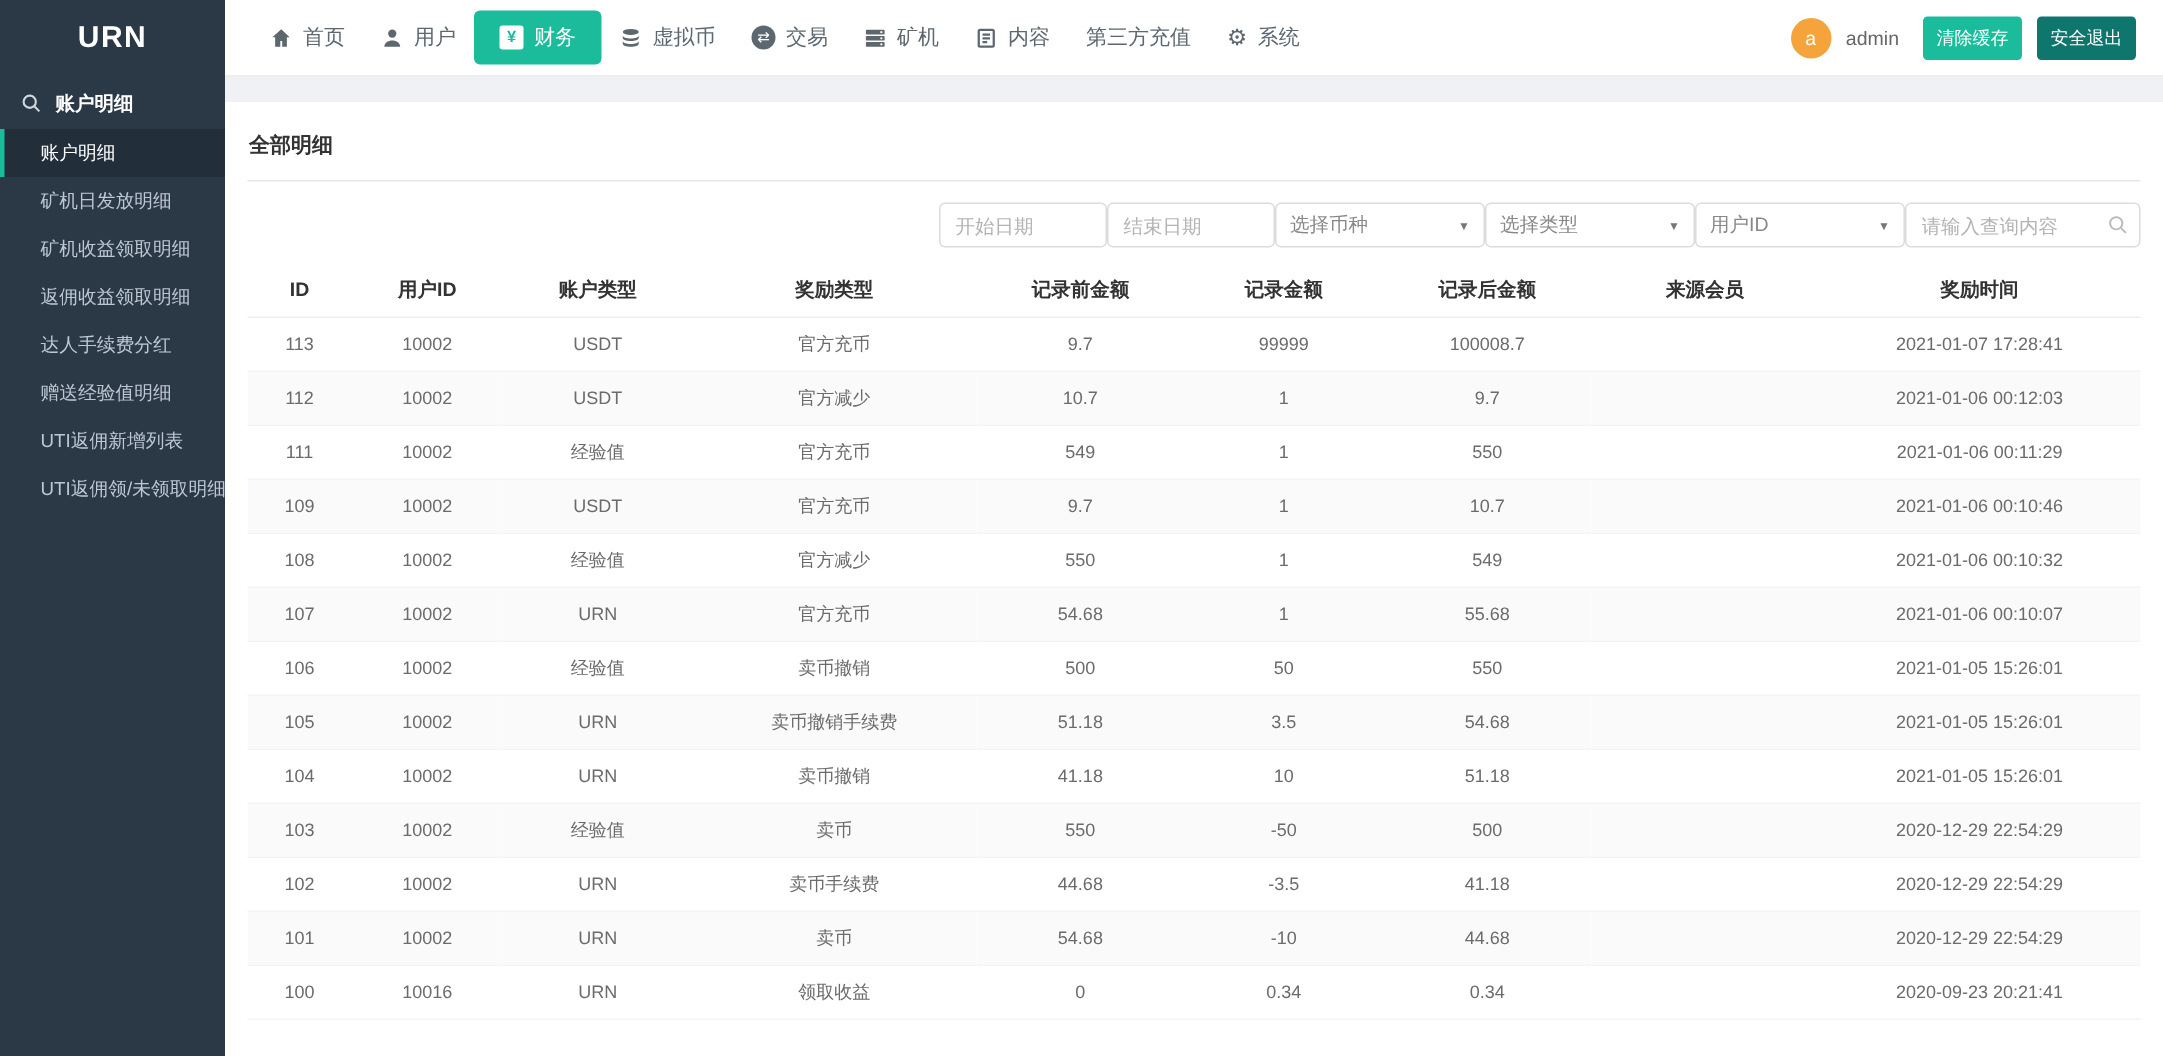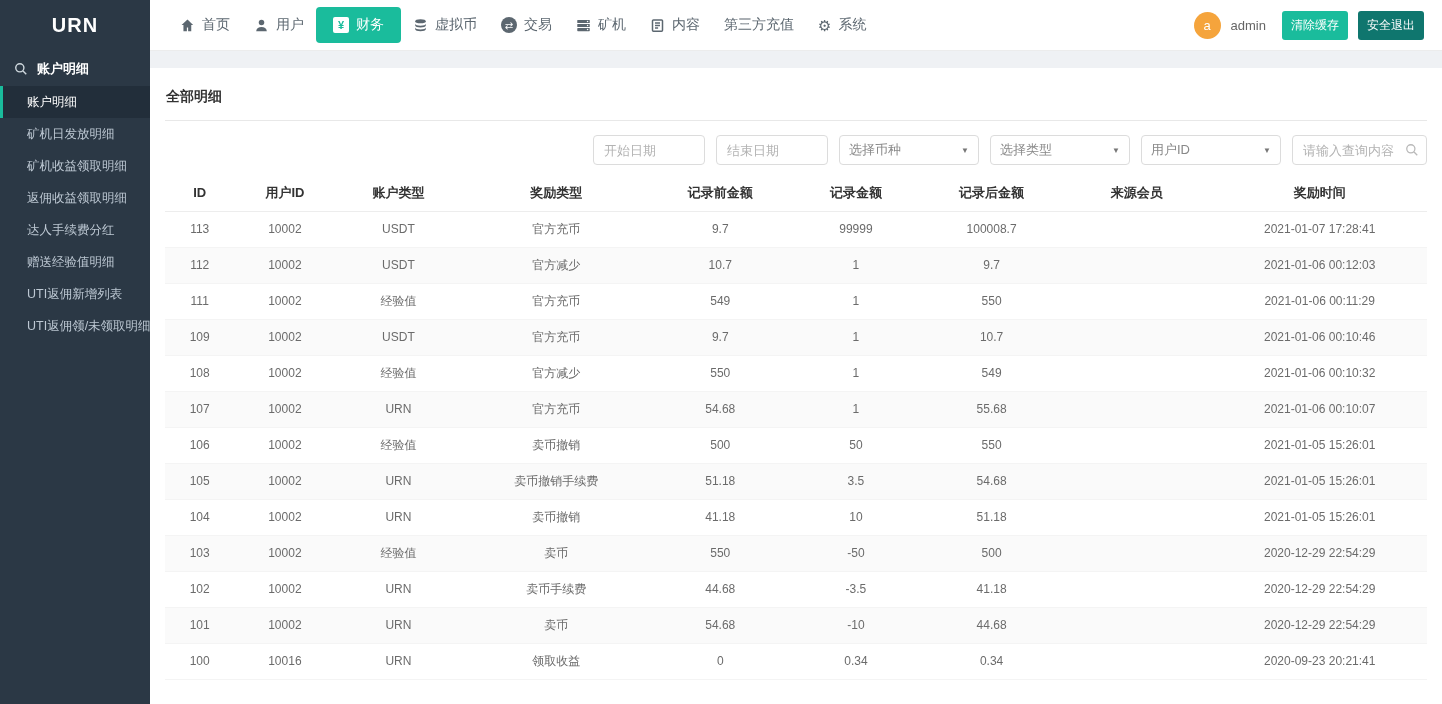--- a/index.html
+++ b/index.html
@@ -53,32 +53,32 @@
   
   .gray-strip { position:absolute; left:150px; top:50px; right:0; height:18px;
                 background:#eff1f4; }
   .content { position:absolute; left:150px; top:68px; right:0; bottom:0;
              background:#ffffff; }
   .page-title { padding:20px 16px 14px; font-size:14px; font-weight:bold;
                 color:#333; }
   .title-divider { border-bottom:1px solid #e8e8e8; margin:0 15px; }
 
   .filters { display:flex; justify-content:flex-end; align-items:center;
-             gap:11px; padding:14px 15px 10px; }
+             padding:14px 15px 10px; }
   .f-input { height:30px; border:1px solid #dcdcdc; border-radius:4px;
              padding:0 10px; font-size:13px; color:#666; width:112px;
              font-family:"Liberation Sans","DejaVu Sans",sans-serif; }
   .f-input::placeholder { color:#b3b3b3; }
   .f-select { height:30px; width:140px; border:1px solid #dcdcdc;
               border-radius:4px; padding:0 9px; font-size:13px; color:#888;
               display:flex; align-items:center; justify-content:space-between;
               cursor:pointer; background:#fff; }
   .caret { font-size:8px; color:#777; }
   .f-search { position:relative; }
-  .f-search input { width:135px; padding-right:28px; }
+  .f-search input { width:157px; padding-right:28px; }
   .f-search svg { position:absolute; right:8px; top:8px; }
 
   
   .table-wrap { padding:0 15px; }
   table { width:100%; border-collapse:collapse; table-layout:fixed; }
   thead th { height:36px; font-size:13px; font-weight:bold; color:#333;
              text-align:center; border-bottom:1px solid #ededed; }
   tbody td { height:36px; font-size:12px; color:#6b6b6b; text-align:center;
              border-bottom:1px solid #f4f4f4; overflow:hidden;
              white-space:nowrap; }

